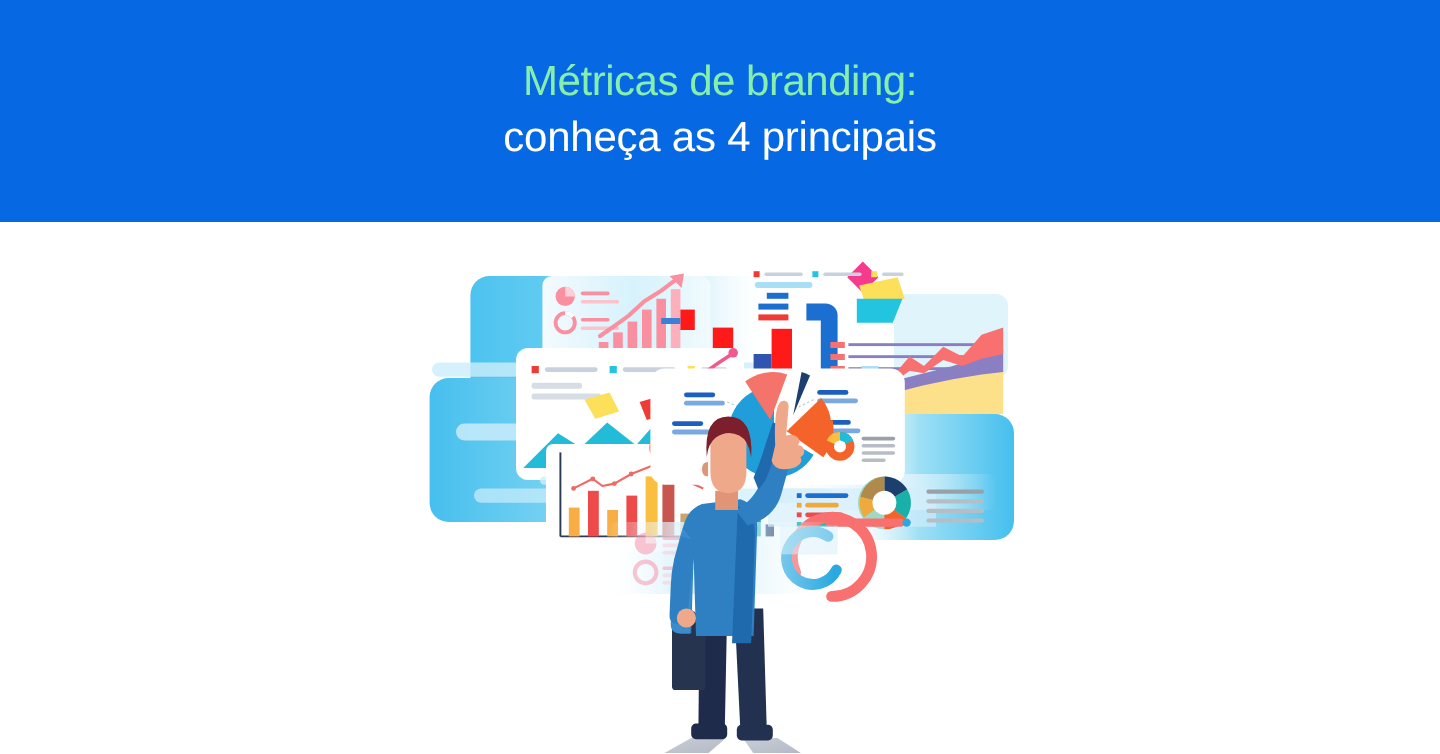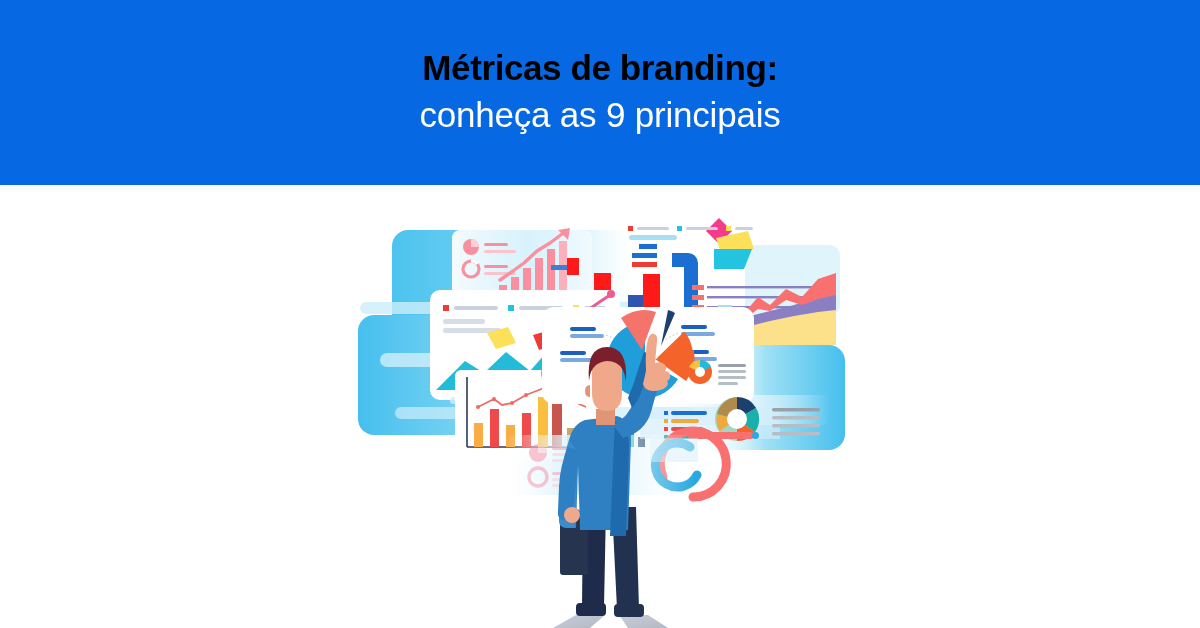--- a/index.html
+++ b/index.html
@@ -12,40 +12,40 @@
   }
   #page { position:relative; width:1200px; height:628px; background:#fff; overflow:hidden; }
 
   
   #banner {
     position:absolute; left:0; top:0; width:1200px; height:185px;
     background:#0668e3;
     display:flex; flex-direction:column; align-items:center; justify-content:center;
   }
   #title-line1 {
-    color:#000000; font-weight:700; font-size:35px; letter-spacing:-0.4px;
+    color:#86efac; font-weight:400; font-size:35px; letter-spacing:-0.4px;
     line-height:1.18; text-align:center;
   }
   #title-line2 {
     color:#ffffff; font-weight:400; font-size:35px; letter-spacing:-0.2px;
     line-height:1.3; text-align:center; margin-top:4px;
   }
 
   
   #illo { position:absolute; left:0; top:185px; width:1200px; height:443px; }
   #illo svg { display:block; width:1200px; height:443px; }
 </style>
 </head>
 <body>
 
 <div id="page">
 
   <div id="banner">
     <div id="title-line1">Métricas de branding:</div>
-    <div id="title-line2">conheça as 9 principais</div>
+    <div id="title-line2">conheça as 4 principais</div>
   </div>
 
   <div id="illo">
     <svg viewBox="0 0 1200 443" xmlns="http://www.w3.org/2000/svg">
       <defs>
         <linearGradient id="gBlue1" x1="0" y1="0" x2="1" y2="0">
           <stop offset="0%" stop-color="#4cc3ef"></stop>
           <stop offset="55%" stop-color="#7ad4f3"></stop>
           <stop offset="100%" stop-color="#ffffff" stop-opacity="0.15"></stop>
         </linearGradient>

